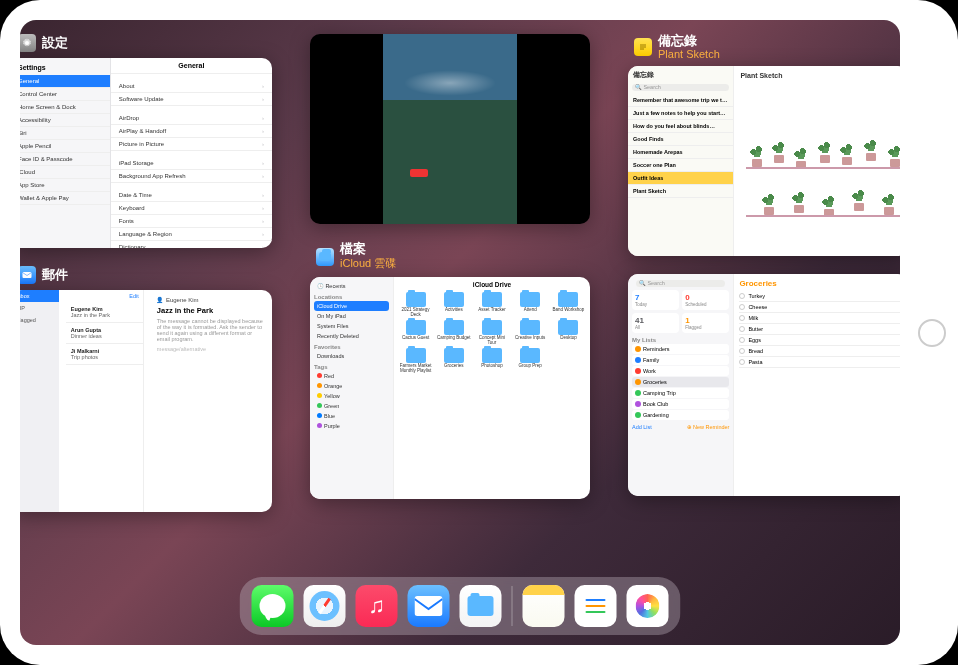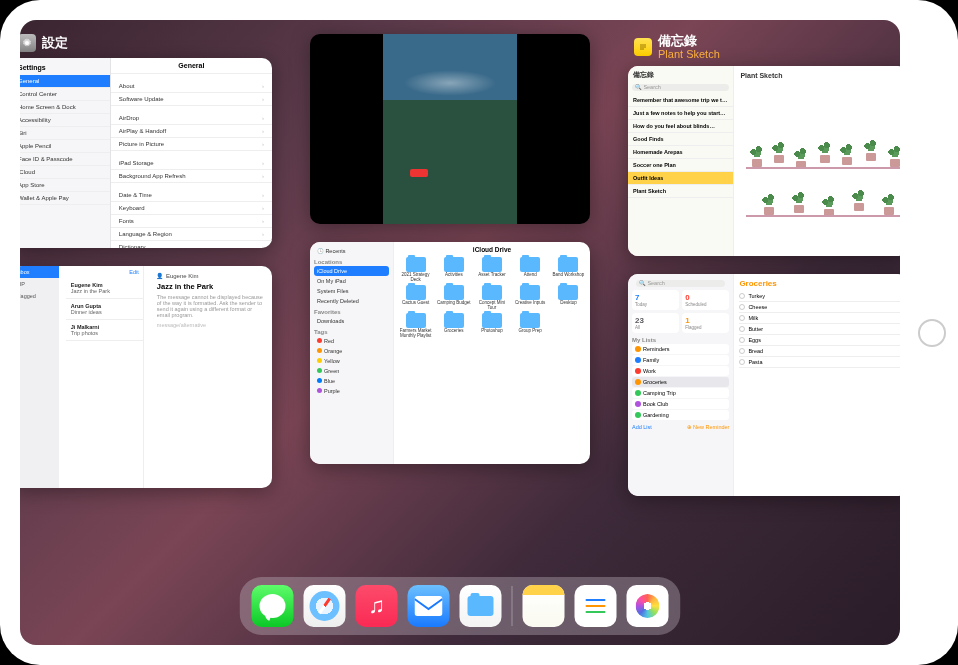--- a/index.html
+++ b/index.html
@@ -230,20 +230,29 @@
                     <div class="m-row">Keyboard</div>
                     <div class="m-row">Fonts</div>
                     <div class="m-row">Language &amp; Region</div>
                     <div class="m-row">Dictionary</div>
                   </div>
                 </div>
               </div>
           </div>
         </div>
         <div class="card">
+          <div class="card-header">
+            <div class="ic ic-mail">
+              <svg width="12" height="12" viewBox="0 0 24 24">
+                  <rect x="3" y="6" width="18" height="12" rx="2" fill="#fff"></rect>
+                  <path d="M3 7l9 6 9-6" stroke="#1a7aff" fill="none"></path>
+                </svg>
+            </div>
+            <span class="card-title">郵件</span>
+          </div>
           <div class="thumb tall2">
             <div class="ml" id="mail-app">
                 <div class="ml-side">
                   <div class="ml-side-row sel">Inbox</div>
                   <div class="ml-side-row">VIP</div>
                   <div class="ml-side-row">Flagged</div>
                 </div>
                 <div class="ml-list">
                   <div style="text-align:right;padding:3px 4px;color:#1e7eff">Edit</div>
                   <div class="ml-item">
@@ -270,20 +279,29 @@
         </div>
       </div>
 
       <div class="col col2">
         <div class="card">
           <div class="thumb tall ph-thumb">
             <div class="ph-img"></div>
           </div>
         </div>
         <div class="card">
+          <div class="card-header">
+            <div class="ic ic-files">
+                <div class="folder-mini" style="width:12px;height:9px"></div>
+              </div>
+            <div>
+              <div class="card-title">檔案</div>
+              <div class="card-sub">iCloud 雲碟</div>
+            </div>
+          </div>
           <div class="thumb tall2">
             <div class="fl" id="files-app">
                 <div class="fl-side">
                   <div class="fl-row">🕒 Recents</div>
                   <h2>Locations</h2>
                   <div class="fl-row sel">iCloud Drive</div>
                   <div class="fl-row">On My iPad</div>
                   <div class="fl-row">System Files</div>
                   <div class="fl-row">Recently Deleted</div>
                   <h2>Favorites</h2>
@@ -421,21 +439,21 @@
                   <div class="rm-grid">
                     <div class="rm-card">
                       <div class="rm-card-n" style="color:#1e7eff">7</div>
                       <div class="rm-card-l">Today</div>
                     </div>
                     <div class="rm-card">
                       <div class="rm-card-n" style="color:#ff3b30">0</div>
                       <div class="rm-card-l">Scheduled</div>
                     </div>
                     <div class="rm-card">
-                      <div class="rm-card-n" style="color:#5b5b60">23</div>
+                      <div class="rm-card-n" style="color:#5b5b60">41</div>
                       <div class="rm-card-l">All</div>
                     </div>
                     <div class="rm-card">
                       <div class="rm-card-n" style="color:#ff9500">1</div>
                       <div class="rm-card-l">Flagged</div>
                     </div>
                   </div>
                   <h2>My Lists</h2>
                   <div class="rm-row"><span class="rm-dot" style="background:#ff9500"></span>Reminders</div>
                   <div class="rm-row"><span class="rm-dot" style="background:#1e7eff"></span>Family</div>

